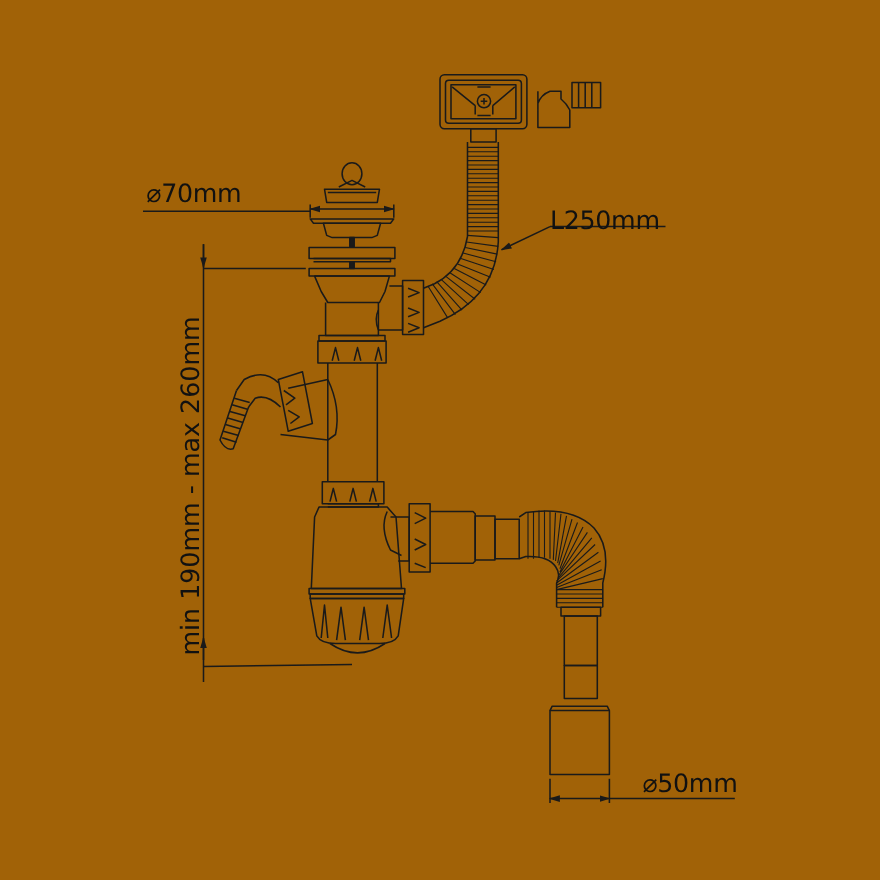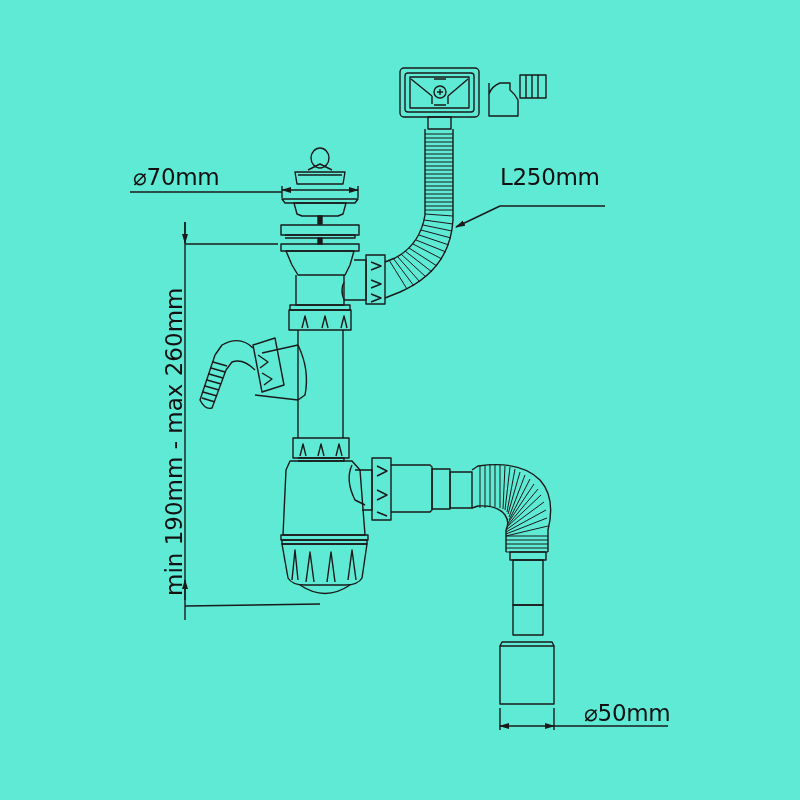--- a/index.html
+++ b/index.html
@@ -1,16 +1,16 @@
 <!DOCTYPE html>
 <html><head>
   <meta charset="utf-8">
   <style>
     html, body { margin: 0; padding: 0; background: #ffffff; }
-    .canvas { position: relative; width: 800px; height: 800px; background: #5eead4; overflow: hidden; }
+    .canvas { position: relative; width: 800px; height: 800px; background: #a16207; overflow: hidden; }
     svg { position: absolute; left: 0; top: 0; }
     .label { position: absolute; font-family: "DejaVu Sans", sans-serif; color: #111111; font-size: 23px; letter-spacing: -0.3px; white-space: nowrap; line-height: 1; }
     .dia { font-family: "DejaVu Sans", sans-serif; font-size: 23px; }
     .vlabel { position: absolute; left: 163px; top: 596px; transform-origin: 0 0; transform: rotate(-90deg); font-family: "DejaVu Sans", sans-serif; font-size: 23px; color: #111111; white-space: nowrap; line-height: 1; }
   </style>
 </head>
 <body>
 
 <div class="canvas">
 
@@ -182,21 +182,21 @@
         <line x1="500" y1="206" x2="605" y2="206"></line>
         <line x1="500" y1="206" x2="456" y2="227" marker-end="url(#arr)"></line>
       </g>
     </g>
   </svg>
 
   <div class="label" style="left:133px; top:166px;">
     <span class="dia">⌀</span><span>70mm</span>
   </div>
 
-  <div class="label" style="left:500px; top:166px;">L250mm</div>
+  <div class="label" style="left:500px; top:190px;">L250mm</div>
 
   <div class="vlabel">min 190mm - max 260mm</div>
 
   <div class="label" style="left:584px; top:702px;">
     <span class="dia">⌀</span><span>50mm</span>
   </div>
 
 </div>
 
 </body></html>

